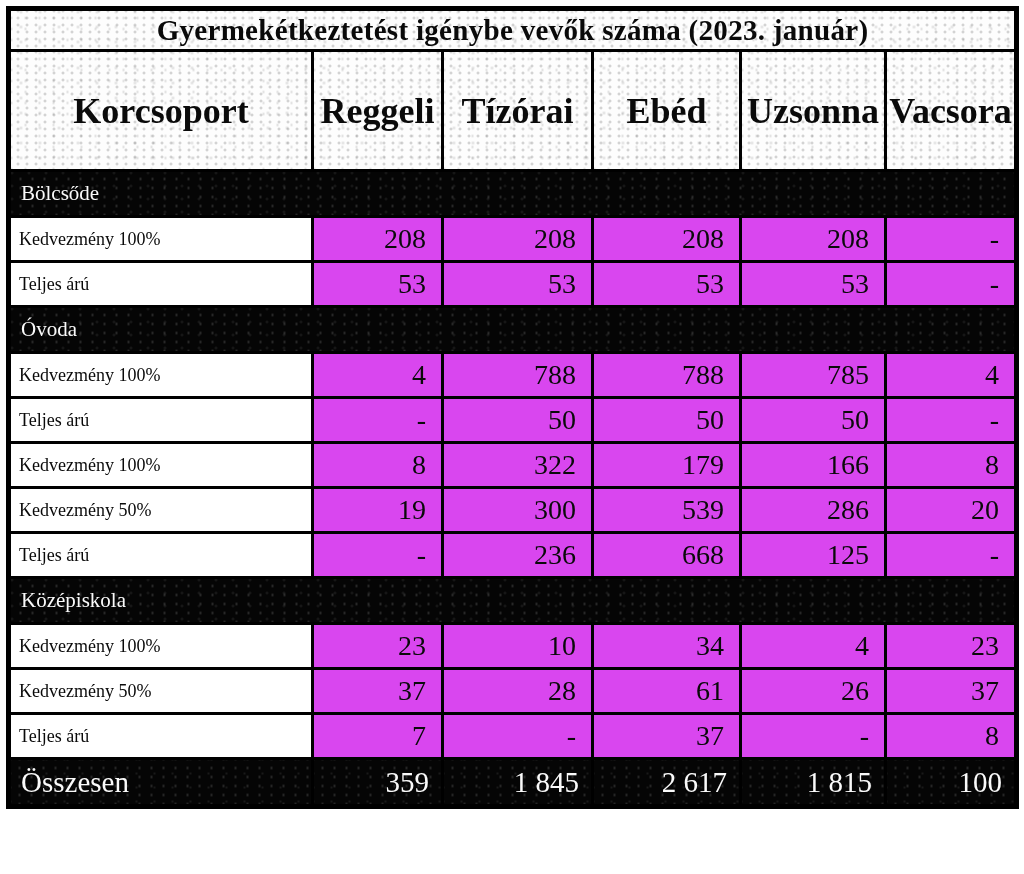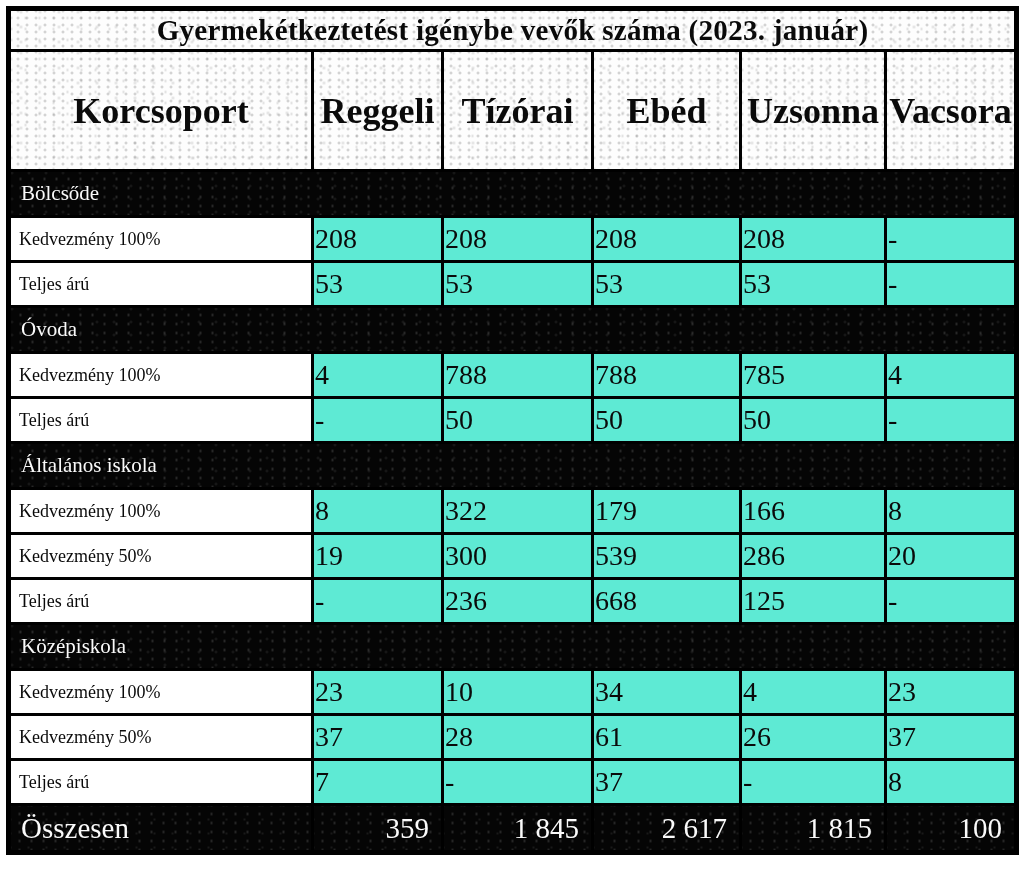--- a/index.html
+++ b/index.html
@@ -73,24 +73,24 @@
   }
   tr.data-row { height: 45px; }
   td.rowlabel {
     font-size: 18px;
     padding-left: 8px;
     vertical-align: middle;
     background: #ffffff;
   }
   td.num {
     font-size: 28px;
-    text-align: left;
+    text-align: right;
     padding-right: 15px;
     vertical-align: middle;
-    background: #5eead4;
+    background: #d946ef;
   }
   tr.total-row { height: 48px; margin-top: 16px; }
   tr.total-row td {
     background-color: #050505;
     color: #fafafa;
     vertical-align: middle;
     background-image:
       radial-gradient(circle, rgba(255,255,255,0.15) 1px, transparent 1.4px),
       radial-gradient(circle, rgba(255,255,255,0.08) 1px, transparent 1.3px);
     background-size: 12px 9px, 18px 14px;
@@ -167,23 +167,20 @@
     </tr>
     <tr class="data-row">
       <td class="rowlabel">Teljes árú</td>
       <td class="num">-</td>
       <td class="num">50</td>
       <td class="num">50</td>
       <td class="num">50</td>
       <td class="num">-</td>
     </tr>
 
-    <tr class="section-row">
-      <td colspan="6" class="section">Általános iskola</td>
-    </tr>
     <tr class="data-row">
       <td class="rowlabel">Kedvezmény 100%</td>
       <td class="num">8</td>
       <td class="num">322</td>
       <td class="num">179</td>
       <td class="num">166</td>
       <td class="num">8</td>
     </tr>
     <tr class="data-row">
       <td class="rowlabel">Kedvezmény 50%</td>

